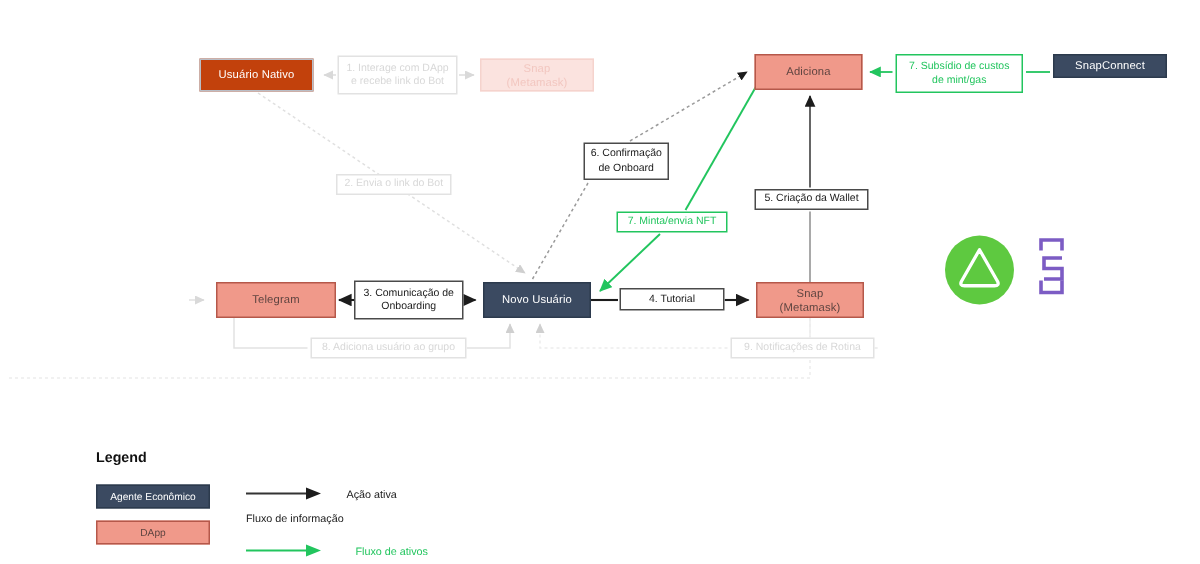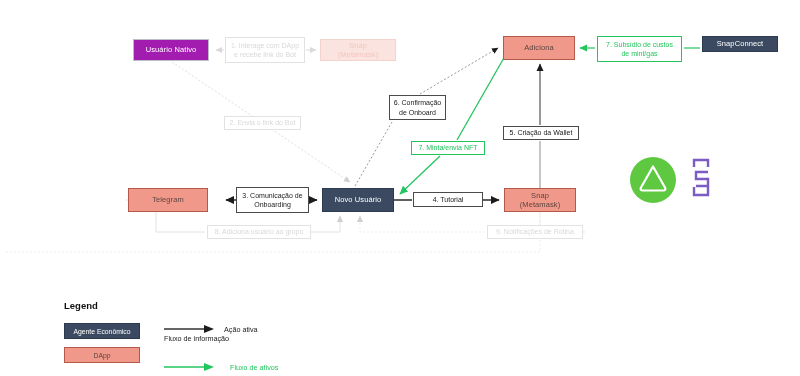--- a/index.html
+++ b/index.html
@@ -47,21 +47,21 @@
     background: #3b4a61;
     border-color: #2c3a4d;
     color: #ffffff;
   }
   .node.dapp {
     background: #f0998a;
     border-color: #b5584a;
     color: #5e4440;
   }
   .node.faded-agent {
-    background: #a21caf;
+    background: #c2410c;
     border-color: #b9bec7;
     color: #ffffff;
   }
   .node.faded-dapp {
     background: #fbe3df;
     border-color: #f5d3cd;
     color: #f2c7c0;
   }
   .elabel {
     position: absolute;
@@ -133,21 +133,21 @@
     border-color: #b5584a;
     color: #5e4440;
     top: 47px;
   }
   .legend-row {
     position: absolute;
     left: 100px;
     height: 14px;
     display: flex;
     align-items: center;
-    gap: 8px;
+    gap: 15px;
   }
   .legend-row .lr-text {
     font-size: 7.2px;
     white-space: nowrap;
   }
   .legend-row.r1 { top: 22px; }
   .legend-row.r2 { top: 26px; flex-direction: column; }
   .legend-row.r3 { top: 60px; }
   .legend-row.r3 .lr-text { color: #22c55e; margin-left: 6px; }
 </style>
@@ -241,21 +241,21 @@
   </div>
 
   <div class="node dapp" style="left:503px;top:36px;width:72px;height:24px;">
     <span>Adiciona</span>
   </div>
 
   <div class="node agent" style="left:702px;top:36px;width:76px;height:16px;">
     <span>SnapConnect</span>
   </div>
 
-  <div class="node dapp" style="left:128px;top:188px;width:80px;height:24px;">
+  <div class="node dapp" style="left:144px;top:188px;width:80px;height:24px;">
     <span>Telegram</span>
   </div>
 
   <div class="node agent" style="left:322px;top:188px;width:72px;height:24px;">
     <span>Novo Usuário</span>
   </div>
 
   <div class="node dapp" style="left:504px;top:188px;width:72px;height:24px;flex-direction:column;">
     <span>Snap</span>
     <span>(Metamask)</span>

